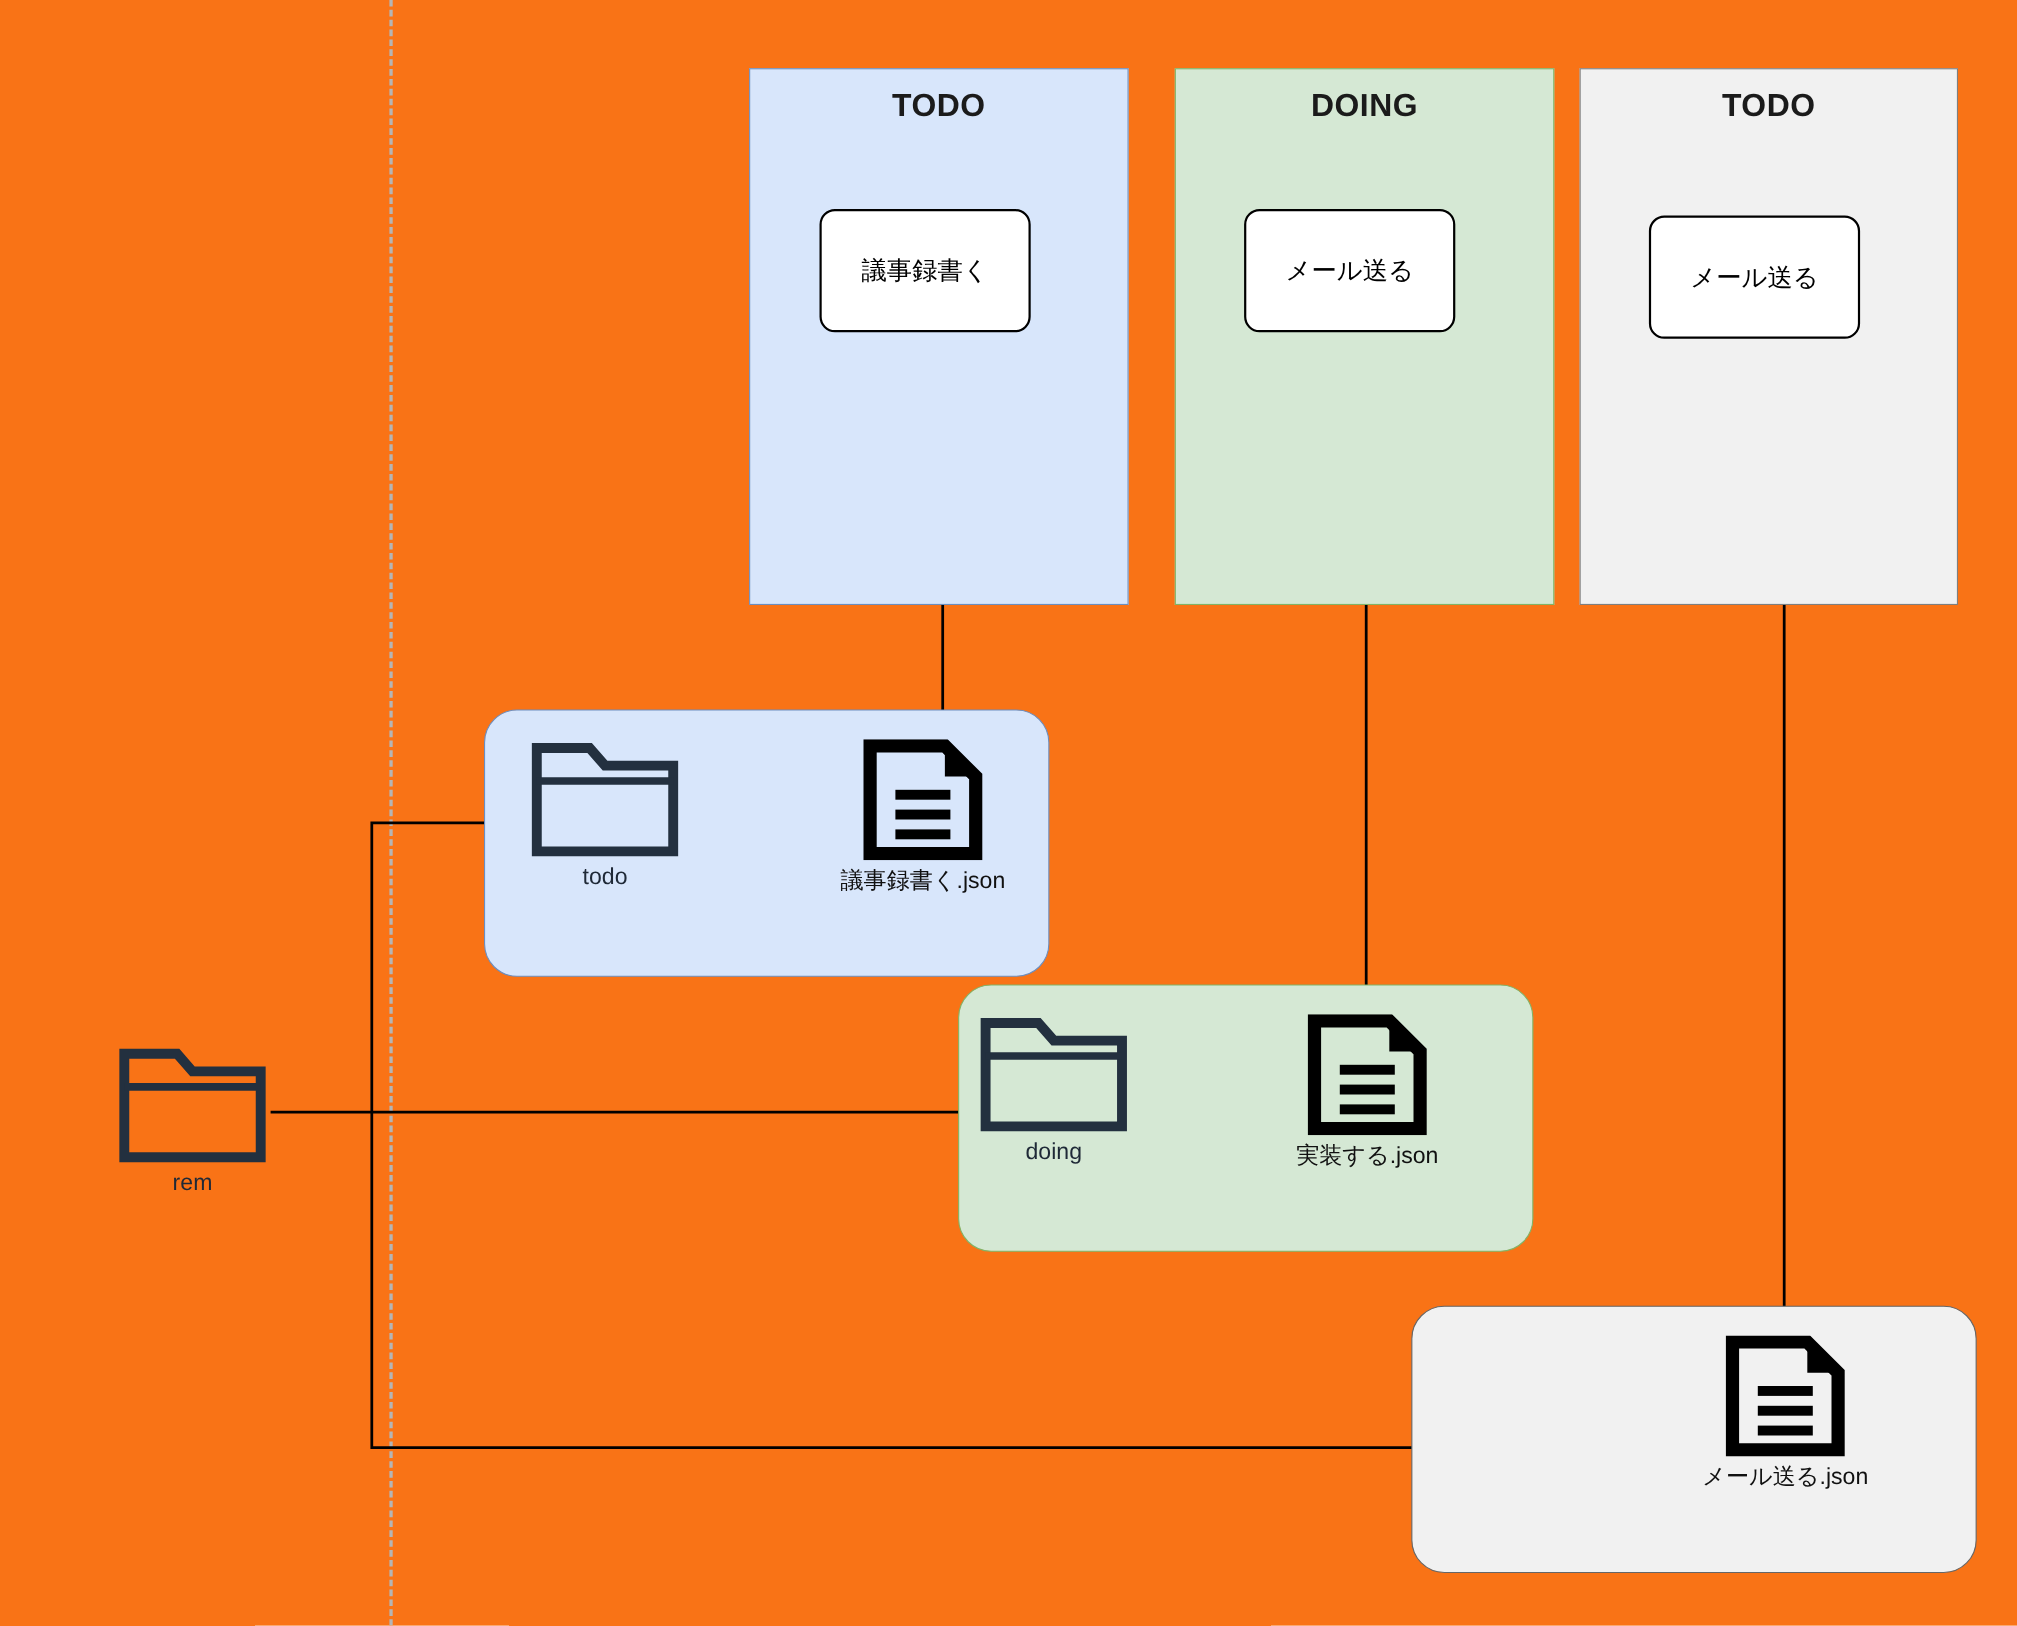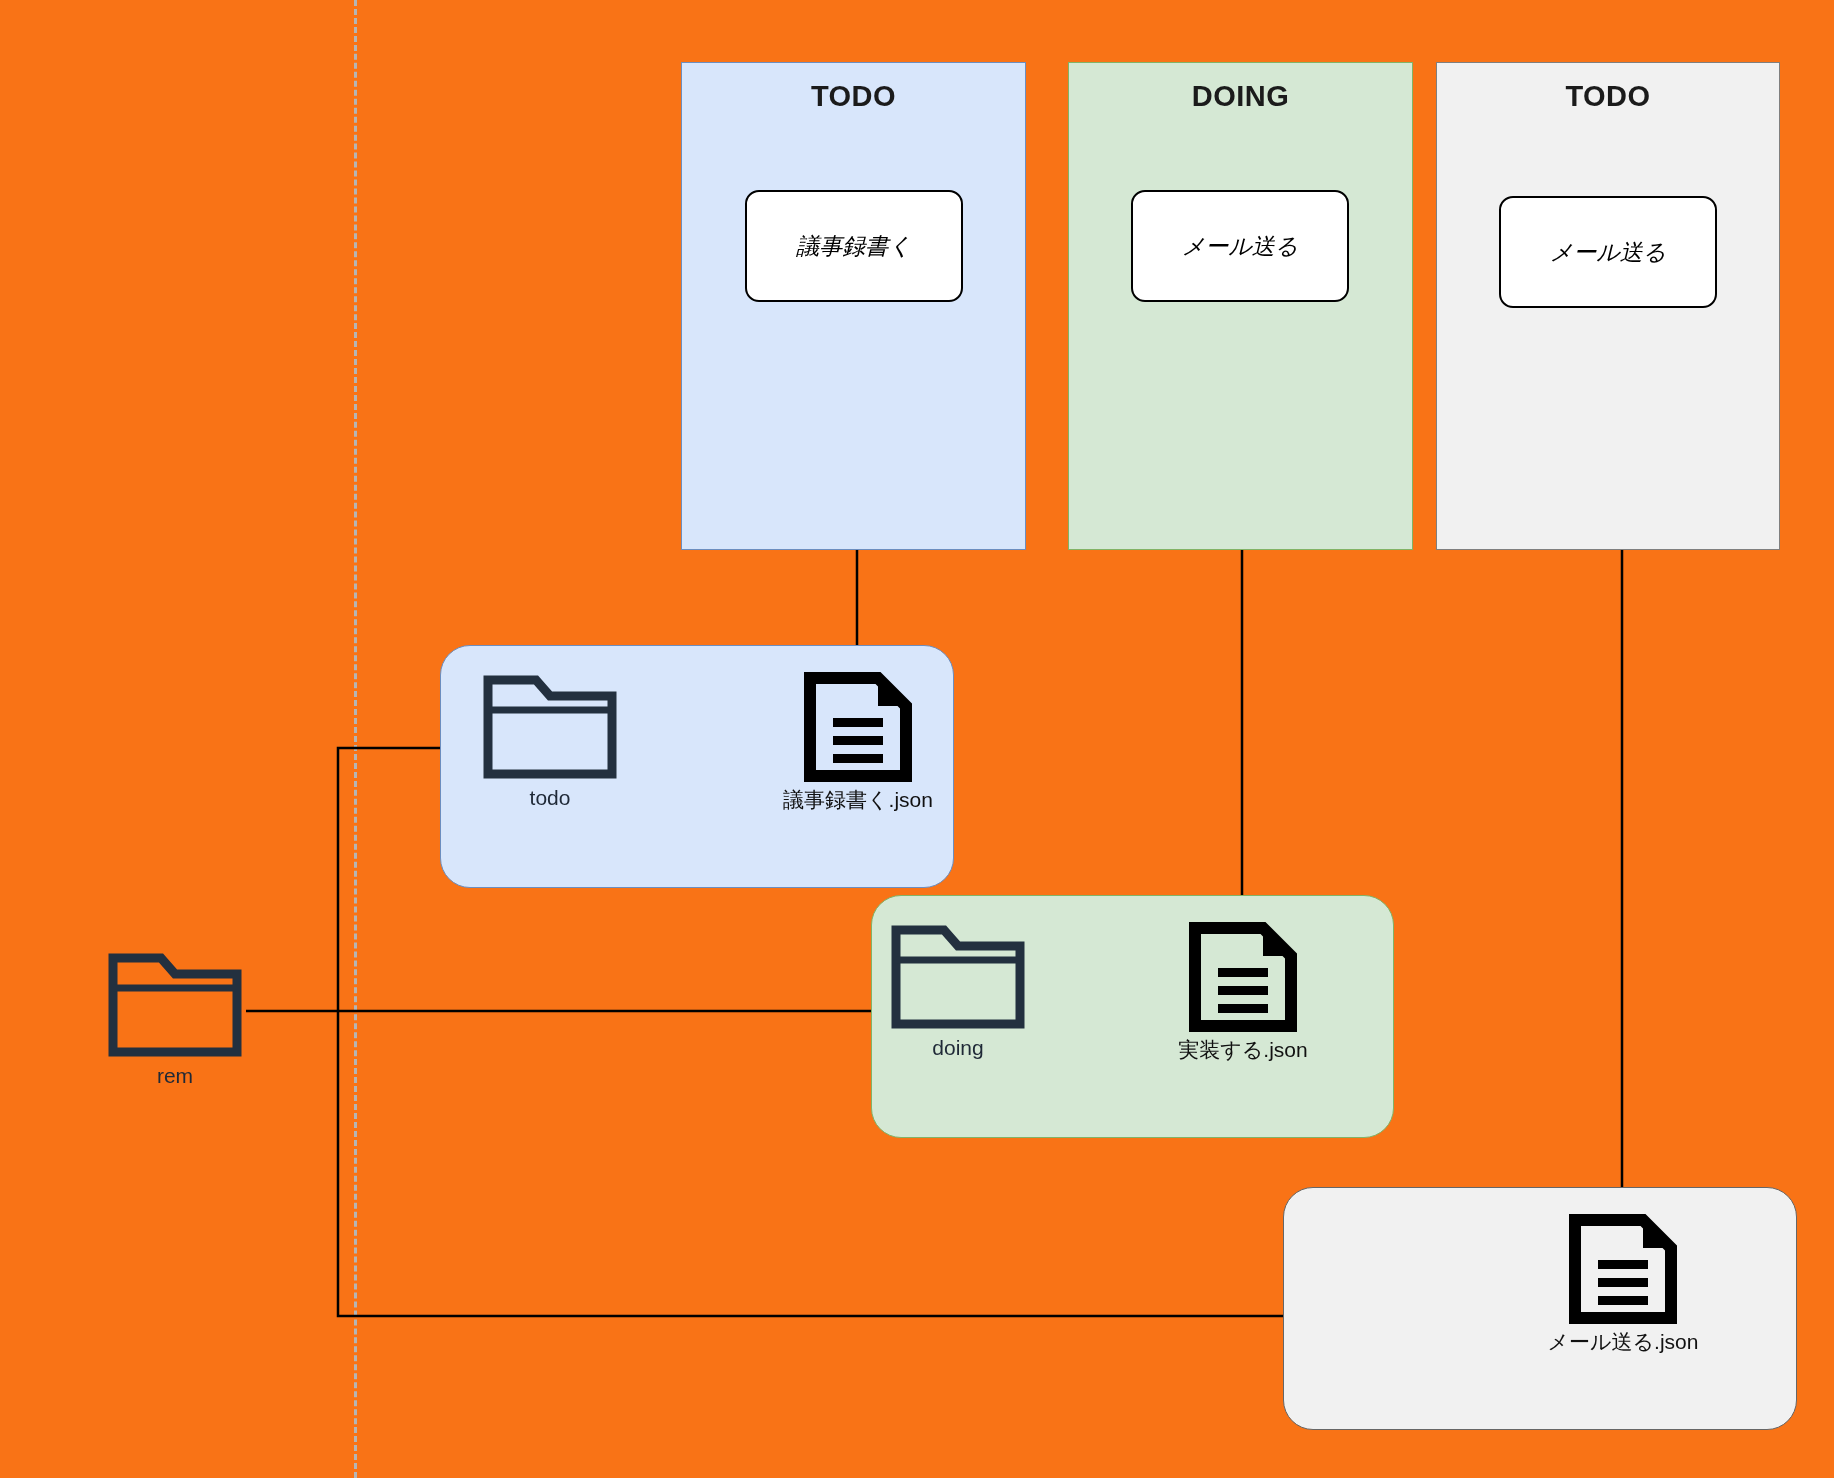--- a/index.html
+++ b/index.html
@@ -66,31 +66,30 @@
     top: 62px;
     width: 344px;
     height: 488px;
     background: #f1f1f1;
     border-color: #7f7f7f;
   }
   
   .task-card {
     position: absolute;
     box-sizing: border-box;
-    width: 218px;
+    width: 192px;
     height: 112px;
     background: #ffffff;
     border: 2px solid #000000;
     border-radius: 14px;
     display: flex;
     align-items: center;
     justify-content: center;
     font-size: 23px;
     color: #000000;
-    font-style: italic;
   }
   .card-todo  { left: 745px;  top: 190px; }
   .card-doing { left: 1131px; top: 190px; }
   .card-done  { left: 1499px; top: 196px; }
 
   
   .fs-group {
     position: absolute;
     box-sizing: border-box;
     border-radius: 30px;
@@ -189,21 +188,21 @@
   <div class="fs-group group-todo"></div>
 
   <div class="icon-item" style="left:470px; top:672px;">
     <svg class="icon-glyph" width="140" height="110" viewBox="0 0 140 110" xmlns="http://www.w3.org/2000/svg">
       <path d="M8,8 L56,8 L70,24 L132,24 L132,102 L8,102 Z" fill="none" stroke="#23303f" stroke-width="9" stroke-linejoin="miter"></path>
       <path d="M8,38 L132,38" stroke="#23303f" stroke-width="7"></path>
     </svg>
     <div class="icon-caption">todo</div>
   </div>
 
-  <div class="icon-item" style="left:778px; top:672px;">
+  <div class="icon-item" style="left:759px; top:672px;">
     <svg class="icon-glyph" width="116" height="110" viewBox="0 0 116 110" xmlns="http://www.w3.org/2000/svg">
       <path d="M10,6 L78,6 L106,34 L106,104 L10,104 Z" fill="none" stroke="#000000" stroke-width="12" stroke-linejoin="miter"></path>
       <path d="M78,6 L106,34 L78,34 Z" fill="#000000"></path>
       <rect x="33" y="46" width="50" height="9" fill="#000000"></rect>
       <rect x="33" y="64" width="50" height="9" fill="#000000"></rect>
       <rect x="33" y="82" width="50" height="9" fill="#000000"></rect>
     </svg>
     <div class="icon-caption file-caption">議事録書く.json</div>
   </div>
 

